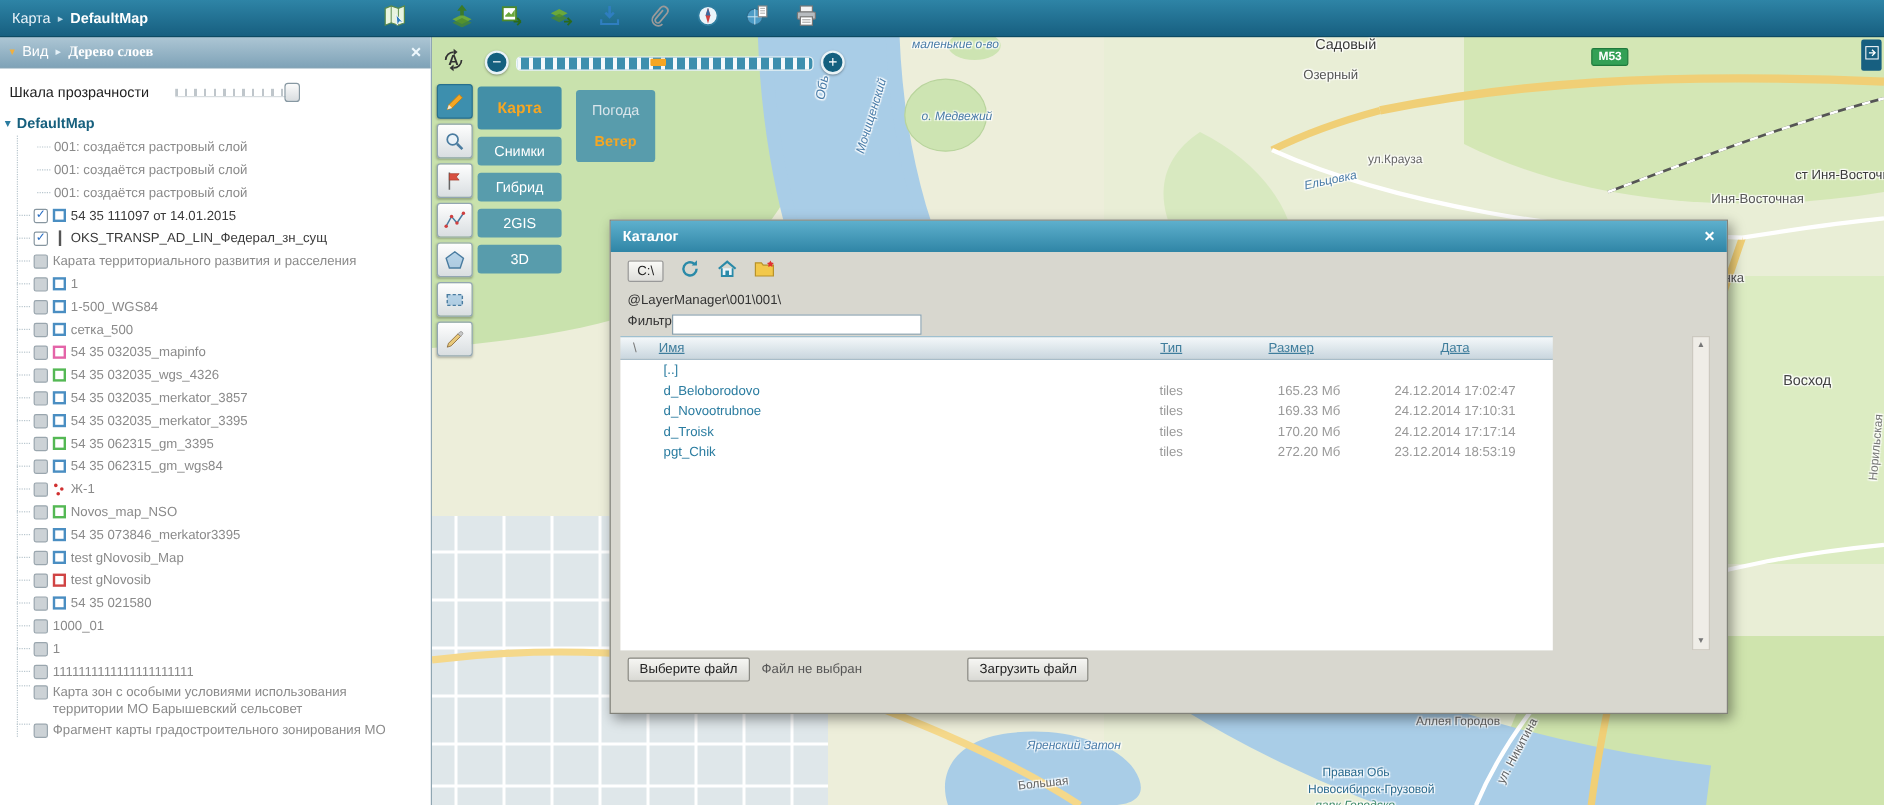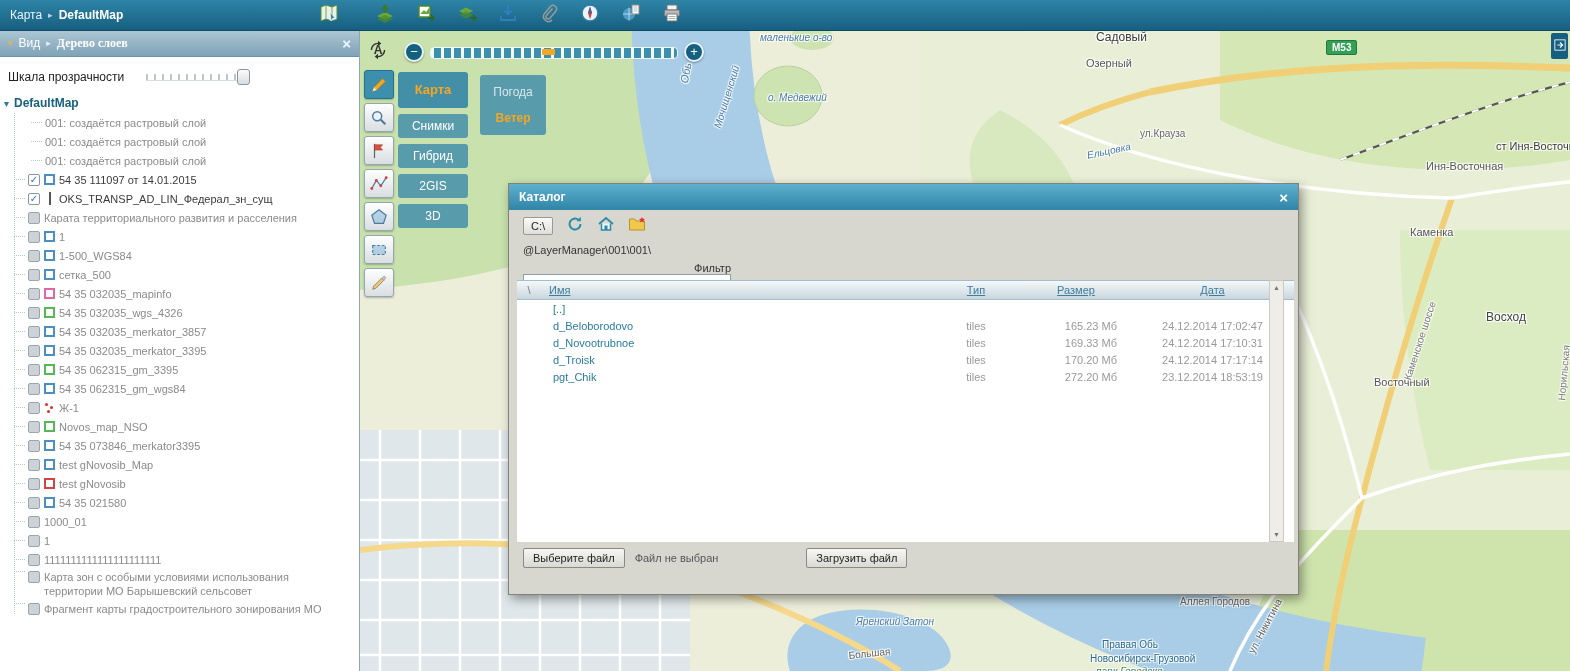--- a/index.html
+++ b/index.html
@@ -101,31 +101,31 @@
   .bbtn.active{height:36px;line-height:36px;color:#f5a623;font-weight:bold;font-size:13px;background:rgba(60,138,166,.95);}
   .overlays{position:absolute;left:120px;top:45px;width:66px;background:rgba(72,146,172,.88);border-radius:3px;
             text-align:center;z-index:4;padding:4px 0;}
   .obtn{height:26px;line-height:26px;color:#d9e5eb;font-size:12px;cursor:pointer;}
   .obtn.active{color:#f5a623;font-weight:bold;}
 
   .panel-toggle{position:absolute;right:2px;top:3px;width:17px;height:26px;background:#175f80;border-radius:2px;
                 display:flex;align-items:center;justify-content:center;cursor:pointer;z-index:5;}
 
   
-  .dialog{position:absolute;left:508px;top:183px;width:791px;height:412px;background:#d8d7cf;
+  .dialog{position:absolute;left:508px;top:183px;width:932px;height:412px;background:#d8d7cf;
           border:1px solid #82827a;box-shadow:3px 4px 10px rgba(0,0,0,.4);z-index:80;box-sizing:border-box;}
   .dlg-head{position:absolute;left:0;top:0;right:0;height:26px;background:linear-gradient(#5eb0cd,#2f85a6);
             display:flex;align-items:center;color:#fff;font-size:12px;font-weight:bold;padding:0 10px;box-sizing:border-box;}
   .dlg-close{margin-left:auto;font-size:15px;cursor:pointer;line-height:1;}
   .dlg-toolbar{position:absolute;left:14px;top:33px;display:flex;align-items:center;gap:13px;}
   .drive-btn{font-size:11px;color:#222;background:linear-gradient(#fafaf7,#dededa);border:1px solid #999;
              border-radius:2px;padding:2px 7px;cursor:pointer;}
   .dico{width:18px;height:18px;display:flex;align-items:center;justify-content:center;cursor:pointer;}
   .dlg-path{position:absolute;left:14px;top:60px;font-size:11px;color:#333;}
-  .dlg-filter{position:absolute;left:14px;top:78px;display:flex;align-items:flex-end;gap:0;font-size:11px;color:#333;flex-direction:column;}
+  .dlg-filter{position:absolute;left:14px;top:78px;display:flex;align-items:flex-start;gap:0;font-size:11px;color:#333;}
   .dlg-filter input{width:200px;height:15px;border:1px solid #8aa0ac;font-size:11px;font-family:inherit;padding:0 3px;}
   .ftable-head{position:absolute;left:8px;top:96px;width:777px;height:20px;
                background:linear-gradient(#f4f8fa,#c9d6de);border-top:1px solid #9fc0d0;border-bottom:1px solid #a8bcc8;
                display:grid;grid-template-columns:24px 390px 90px 110px 1fr;align-items:center;font-size:11px;box-sizing:border-box;}
   .ftable-head .h{color:#3f7d9c;text-decoration:underline;cursor:pointer;}
   .ftable-head .h0{color:#777;text-align:center;text-decoration:none;}
   .ftable-head .h1{padding-left:8px;}
   .ftable-head .h2,.ftable-head .h3,.ftable-head .h4{text-align:center;}
   .ftable-body{position:absolute;left:8px;top:116px;width:777px;height:242px;background:#fff;overflow:hidden;}
   .frow{display:grid;grid-template-columns:24px 390px 90px 110px 1fr;height:17px;align-items:center;font-size:11px;cursor:pointer;}

